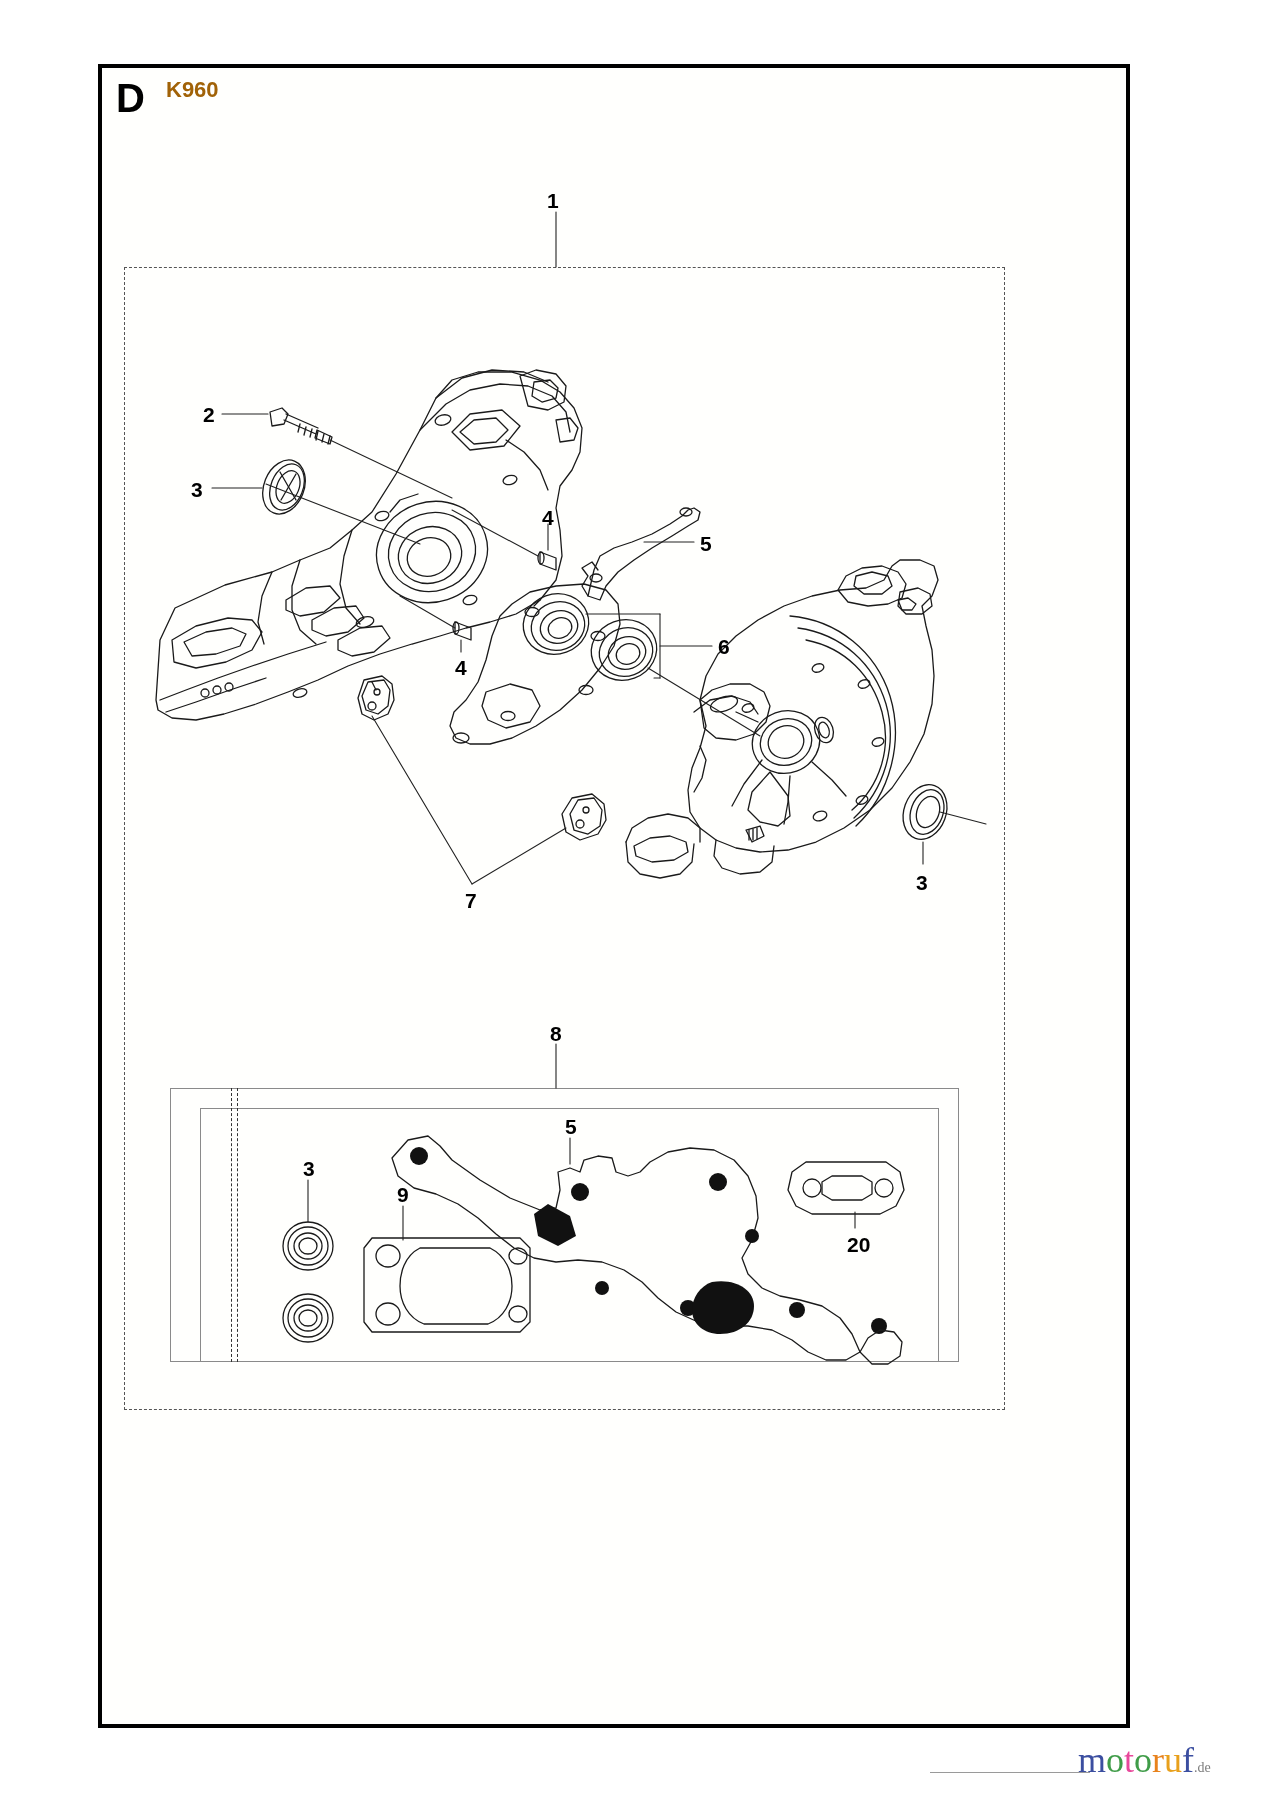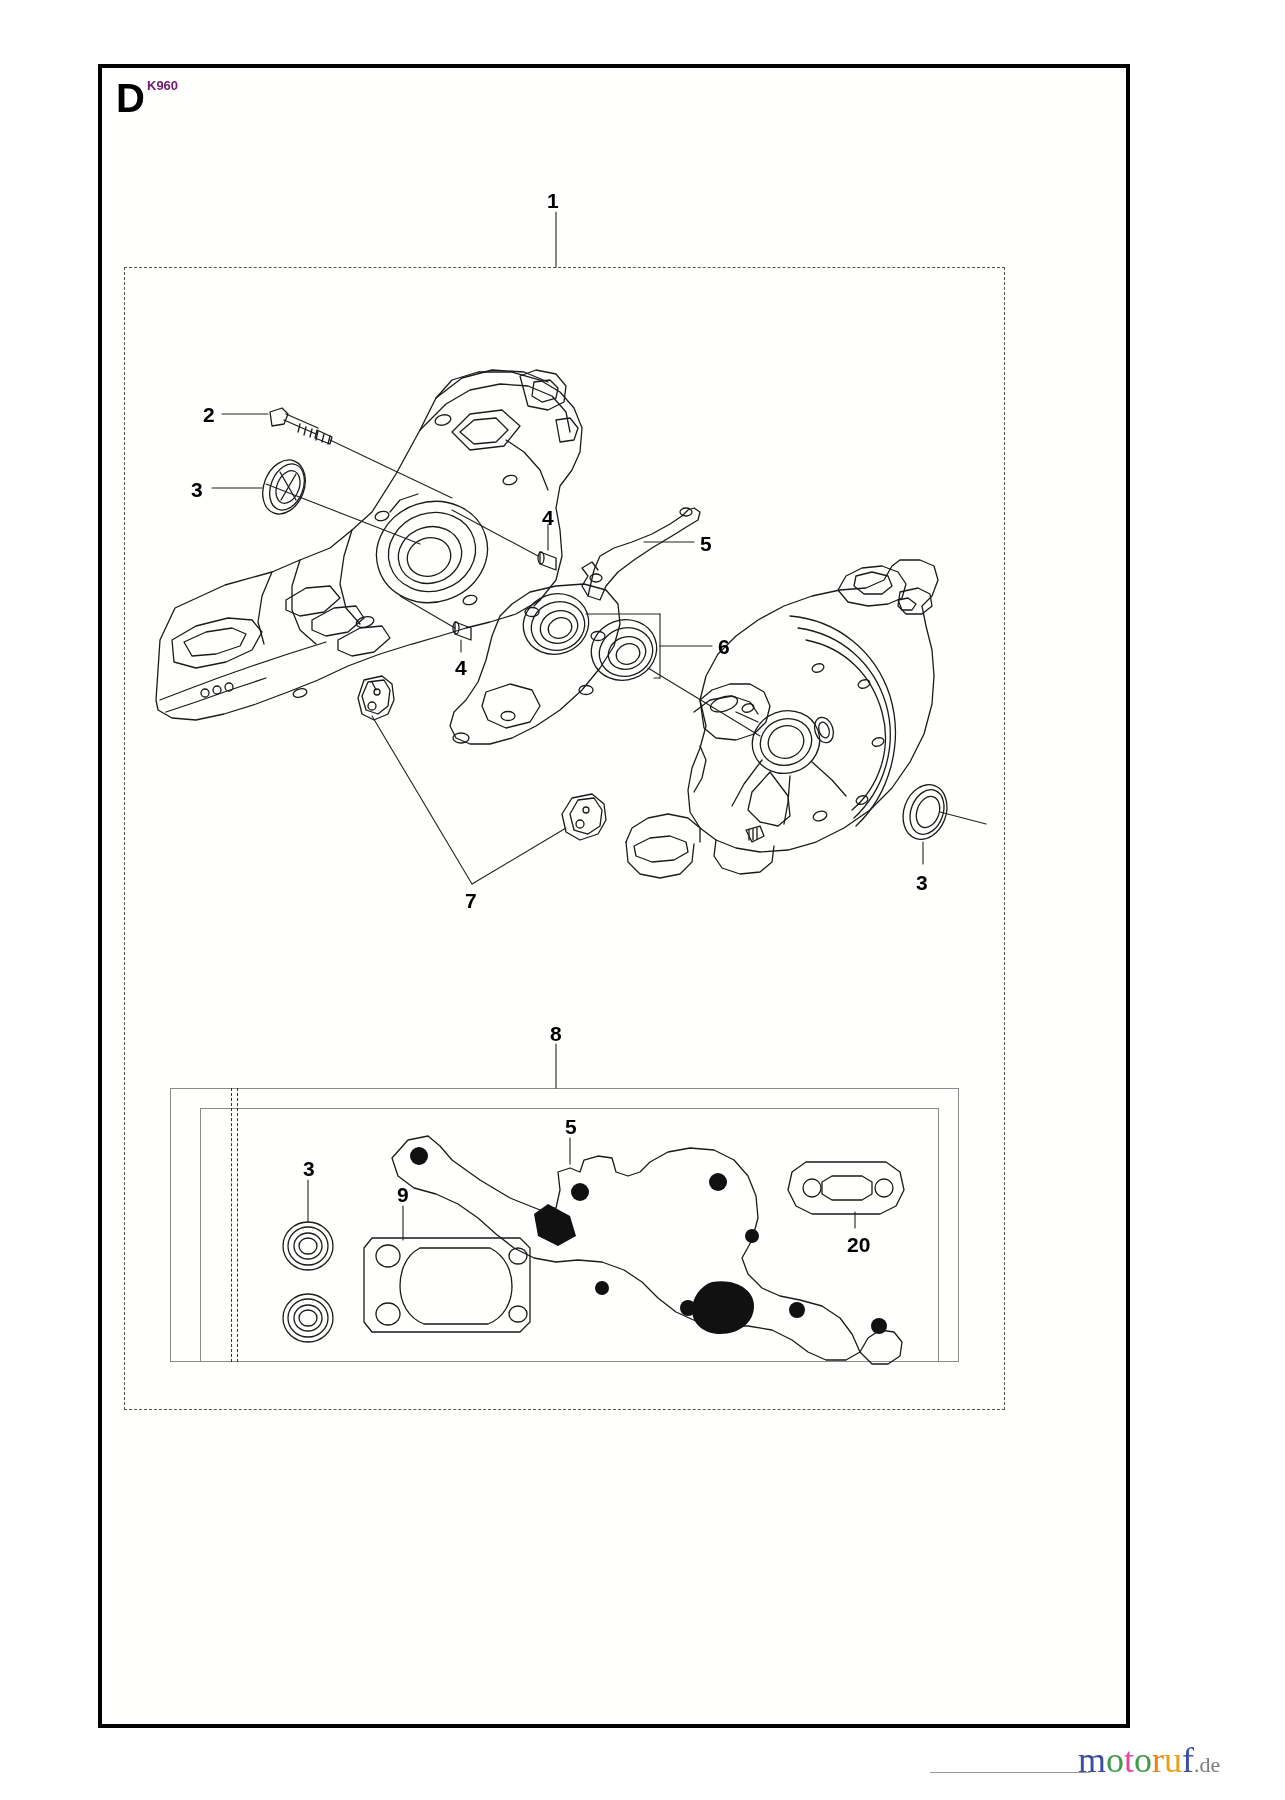--- a/index.html
+++ b/index.html
@@ -32,25 +32,25 @@
     left: 116px;
     top: 78px;
     font-size: 40px;
     font-weight: bold;
     letter-spacing: 0px;
     color: #000;
     line-height: 1;
   }
   #model-label {
     position: absolute;
-    left: 147px;
+    left: 166px;
     top: 79px;
-    font-size: 13px;
+    font-size: 22px;
     font-weight: bold;
-    color: #701a75;
+    color: #a16207;
     line-height: 1;
   }
   
   #group-box {
     position: absolute;
     left: 124px;
     top: 267px;
     width: 881px;
     height: 1143px;
     border: 1px dashed #555;
@@ -115,21 +115,21 @@
   }
   #watermark .l1 { color: #3b4ea0; }
   #watermark .l2 { color: #3f9c48; }
   #watermark .l3 { color: #e8489b; }
   #watermark .l4 { color: #3f9c48; }
   #watermark .l5 { color: #e8821c; }
   #watermark .l6 { color: #e8a01c; }
   #watermark .l7 { color: #3b4ea0; }
   #watermark .tld {
     color: #7d7d7d;
-    font-size: 22px;
+    font-size: 14px;
   }
   #watermark-rule {
     position: absolute;
     left: 930px;
     top: 1772px;
     width: 160px;
     height: 1px;
     background: #9a9a9a;
   }
 </style>

